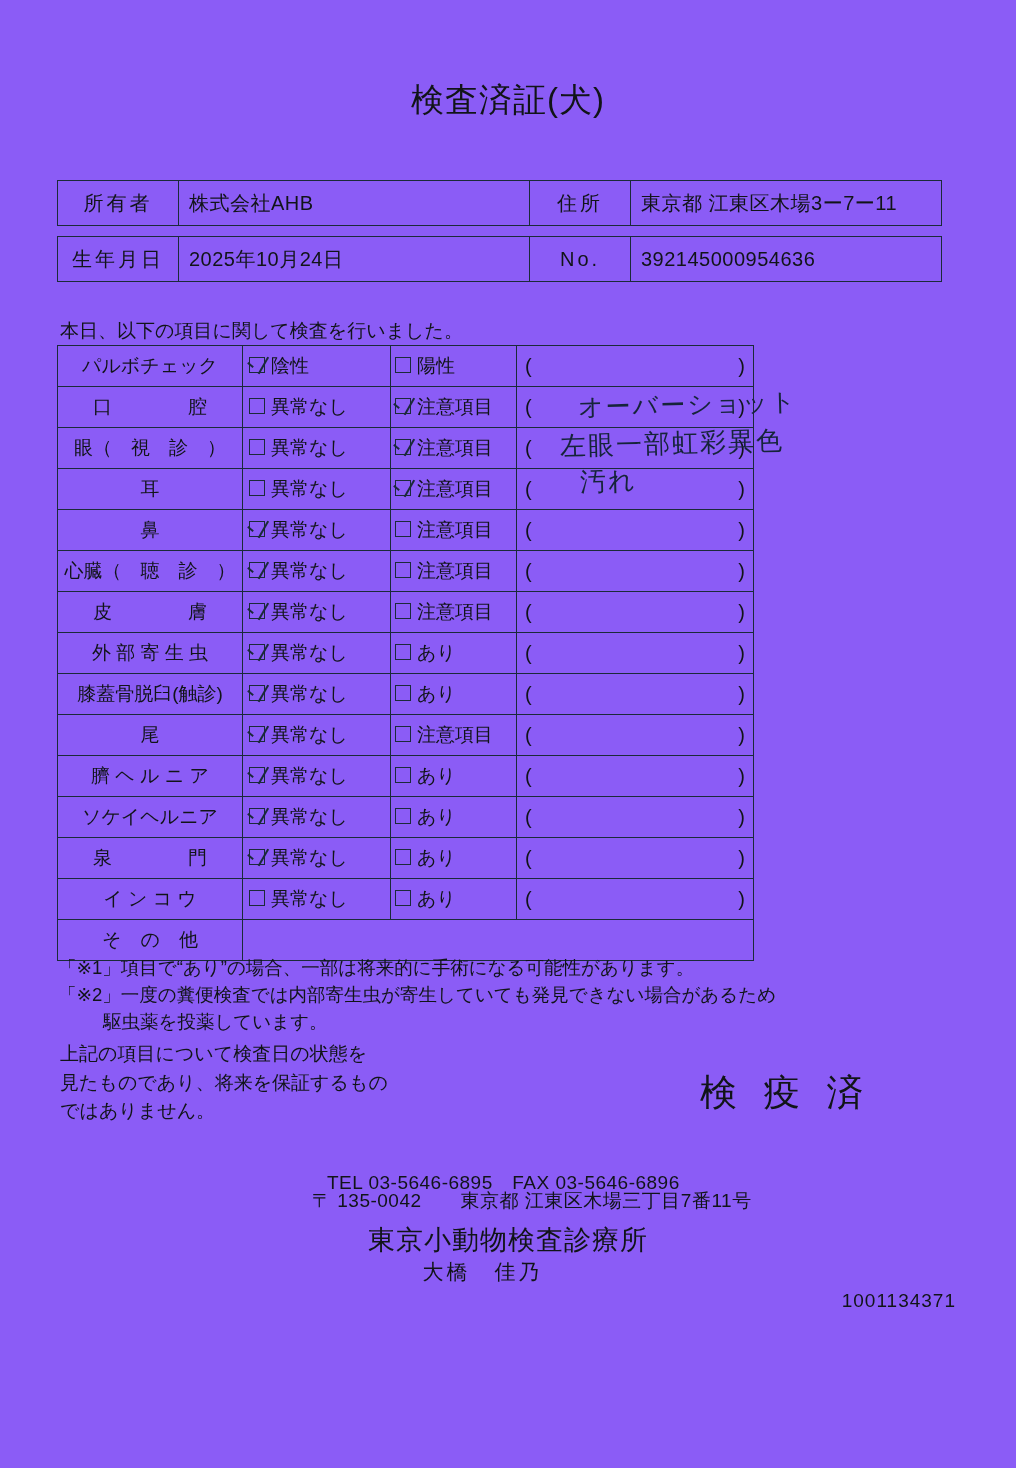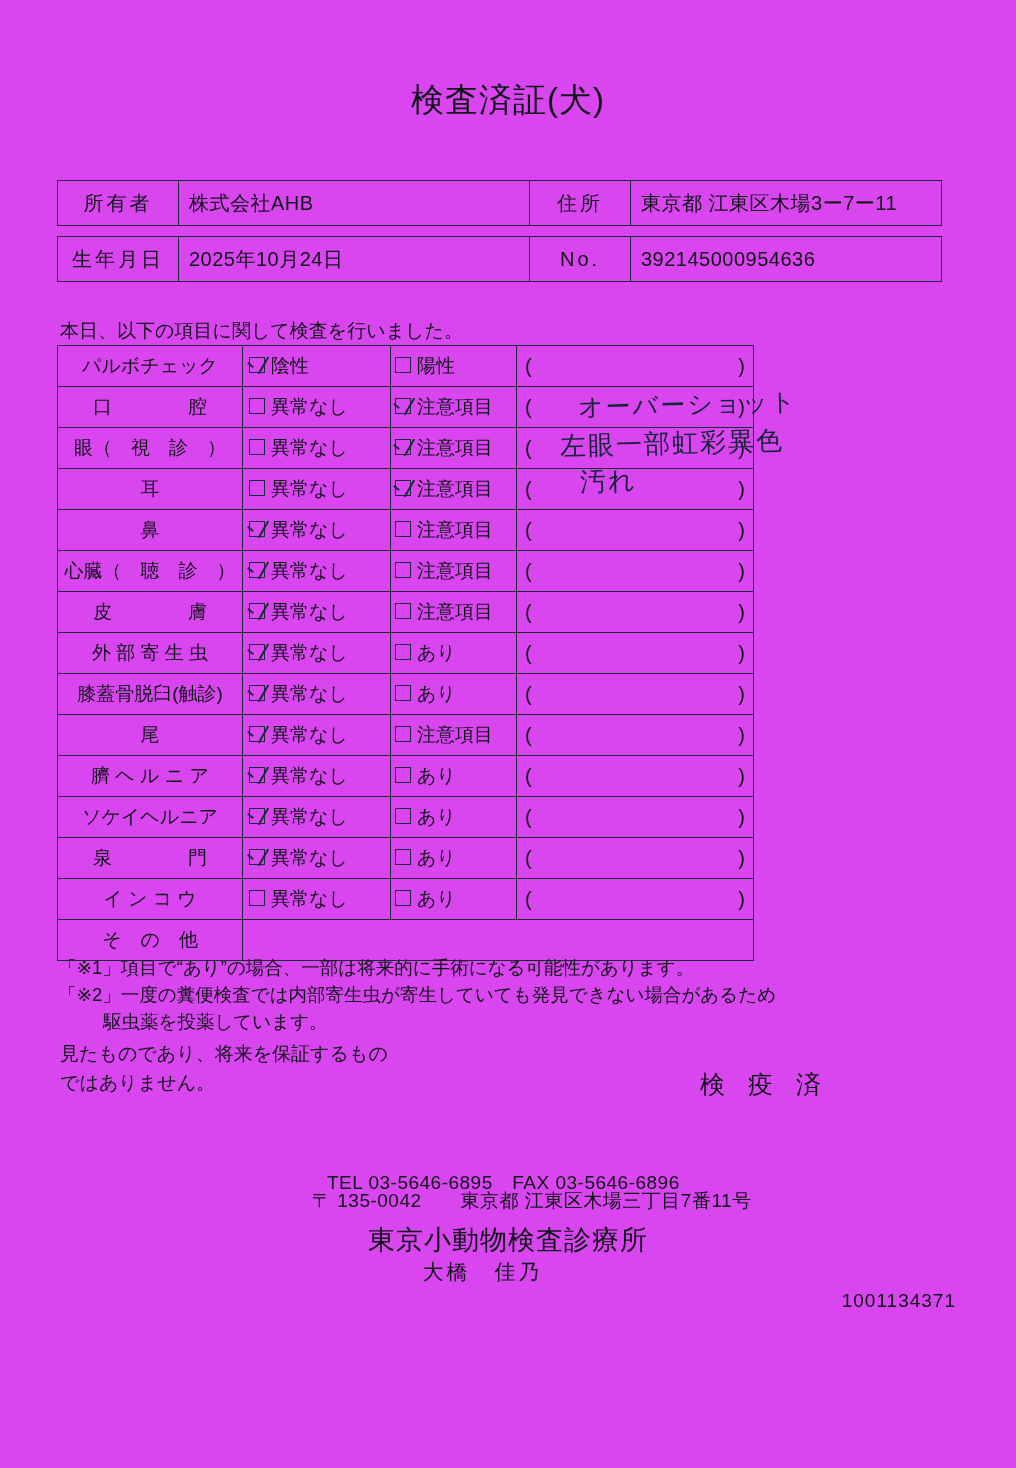--- a/index.html
+++ b/index.html
@@ -12,21 +12,21 @@
     height: 1468px;
     position: relative;
     font-family: "Liberation Sans", "DejaVu Sans", sans-serif;
     color: #111418;
     overflow: hidden;
   }
   .page {
     position: absolute;
     left: 0; top: 0;
     width: 1016px; height: 1468px;
-    background: #d946ef;
+    background: #8b5cf6;
   }
   
   .doc-title {
     position: absolute;
     top: 78px;
     left: 0;
     width: 1016px;
     text-align: center;
     font-size: 33px;
     letter-spacing: 1px;
@@ -181,21 +181,21 @@
     left: 60px;
     top: 1040px;
     font-size: 19px;
     line-height: 1.5;
   }
 
   .stamp {
     position: absolute;
     left: 700px;
     top: 1068px;
-    font-size: 25px;
+    font-size: 37px;
     letter-spacing: 8px;
   }
 
   .addr {
     position: absolute;
     left: 312px;
     top: 1188px;
     font-size: 19px;
     letter-spacing: 0.5px;
   }
@@ -430,20 +430,21 @@
   <div class="hand h2">左眼一部虹彩異色</div>
   <div class="hand h3">汚れ</div>
 
   <div class="footnotes">
     <div>「※1」項目で“あり”の場合、一部は将来的に手術になる可能性があります。</div>
     <div>「※2」一度の糞便検査では内部寄生虫が寄生していても発見できない場合があるため</div>
     <div class="indent">駆虫薬を投薬しています。</div>
   </div>
 
   <div class="disclaimer">
+    <div>上記の項目について検査日の状態を</div>
     <div>見たものであり、将来を保証するもの</div>
     <div>ではありません。</div>
   </div>
 
   <div class="stamp">検 疫 済</div>
 
   <div class="addr">〒 135-0042　　東京都 江東区木場三丁目7番11号</div>
   <div class="tel">TEL 03-5646-6895　FAX 03-5646-6896</div>
   <div class="clinic">東京小動物検査診療所</div>
   <div class="doctor">大橋　佳乃</div>

